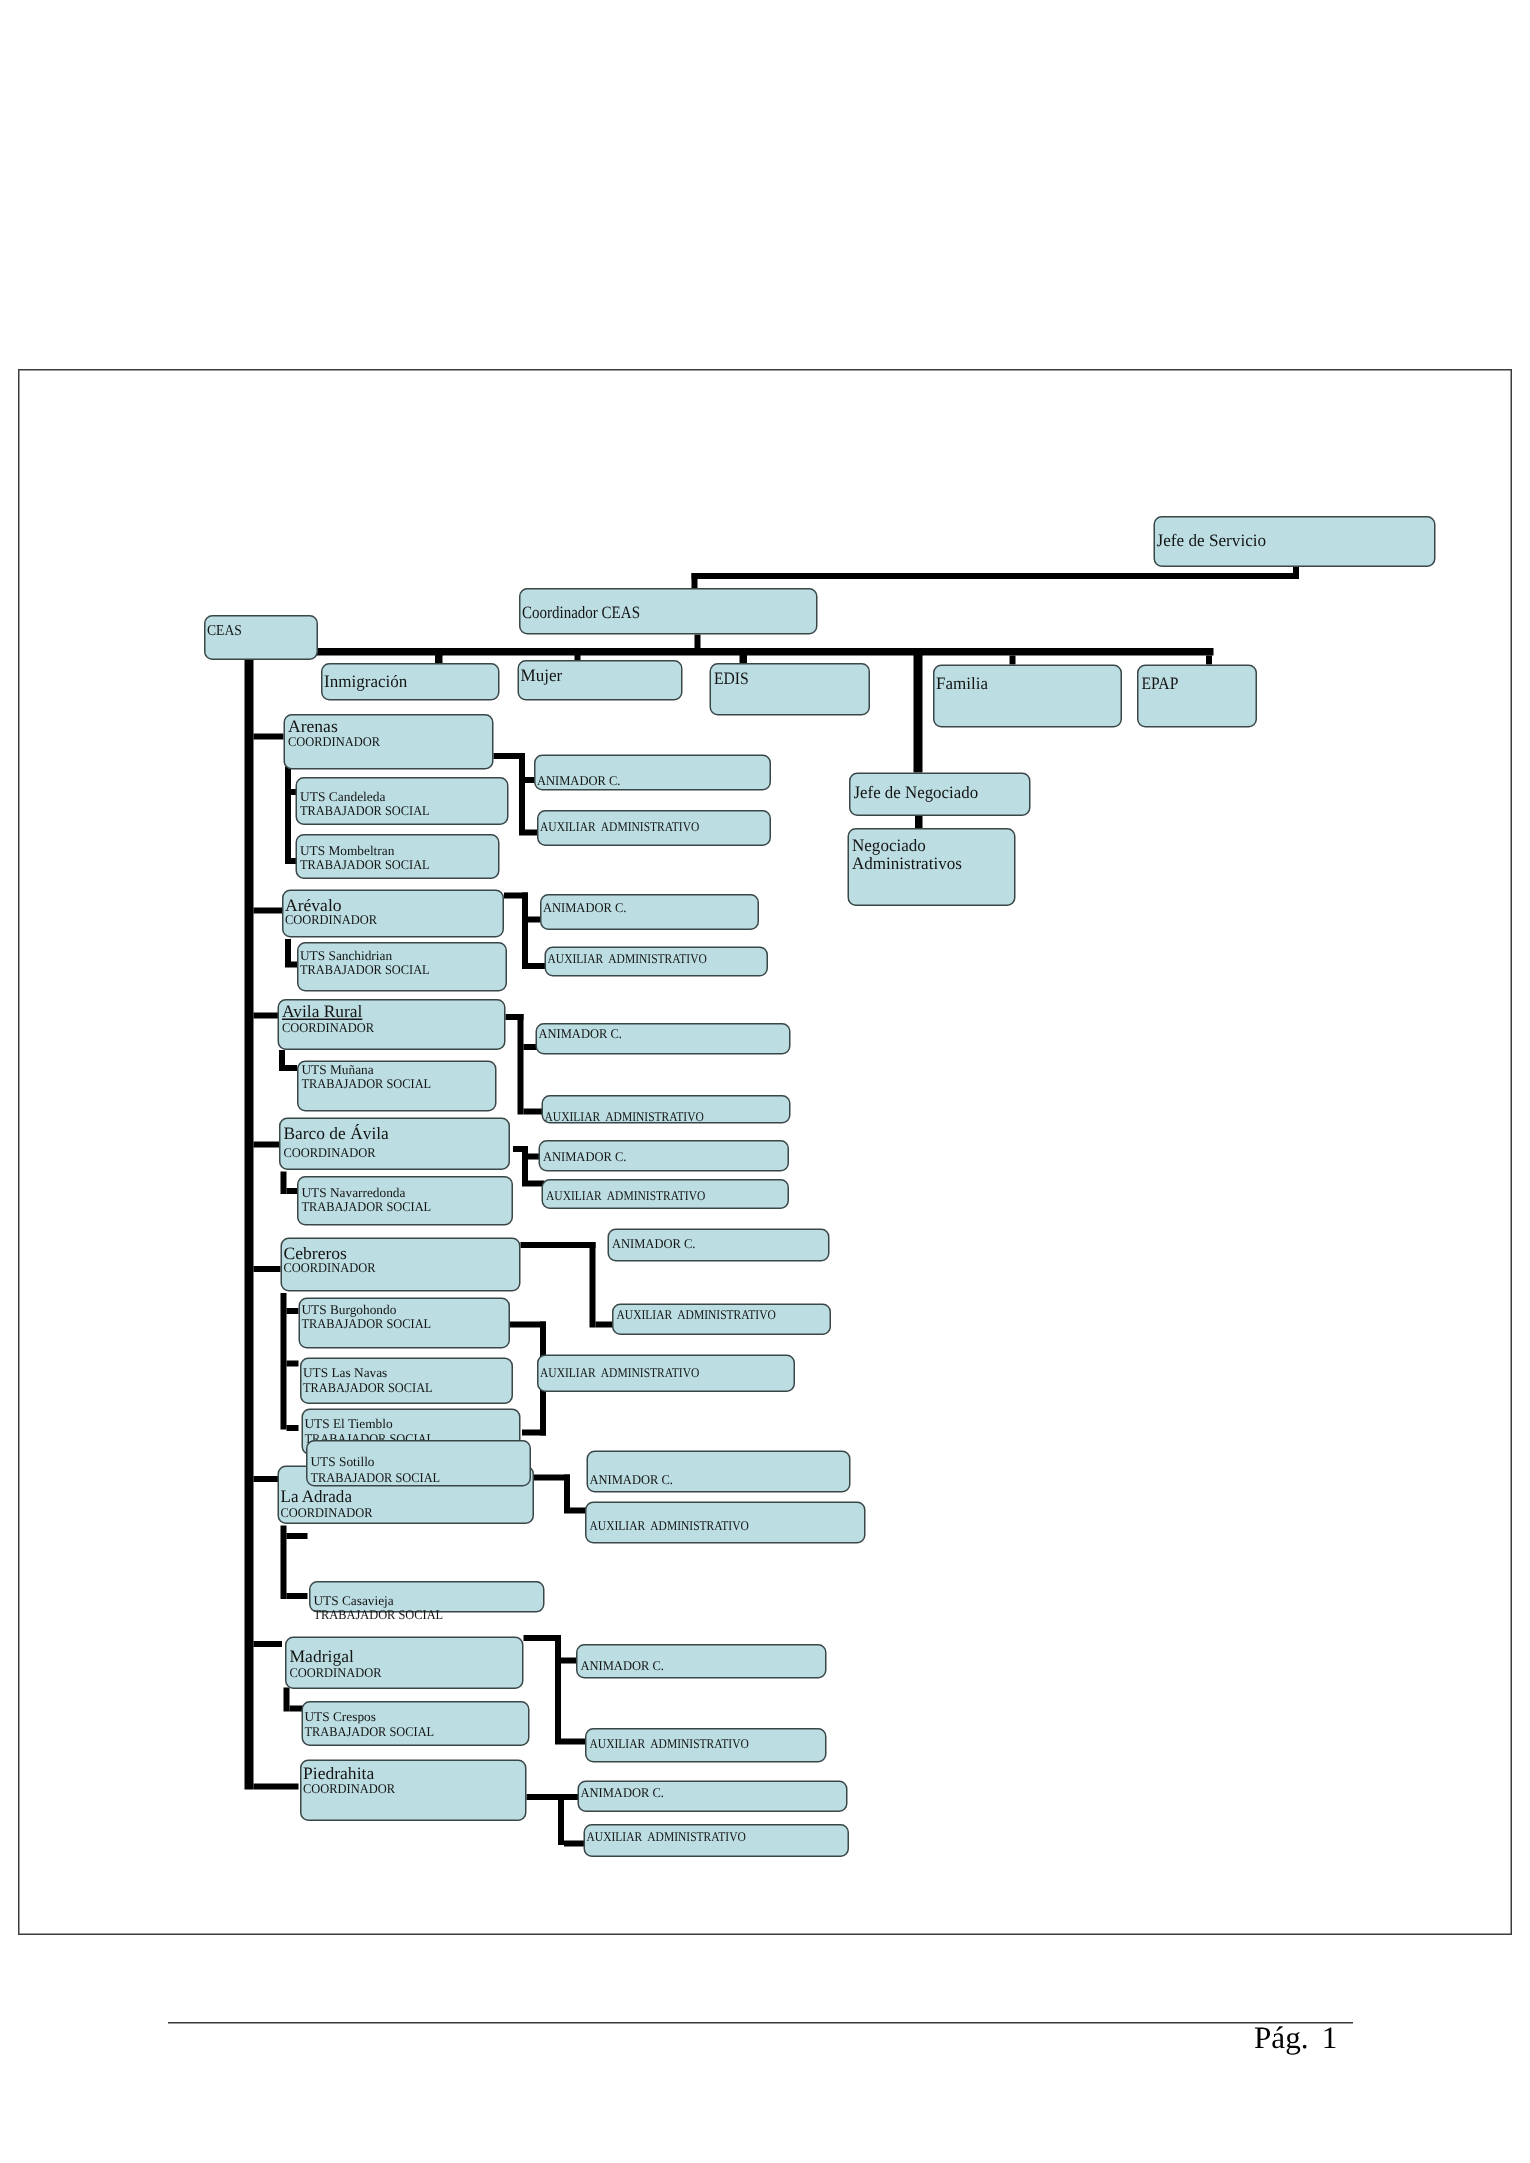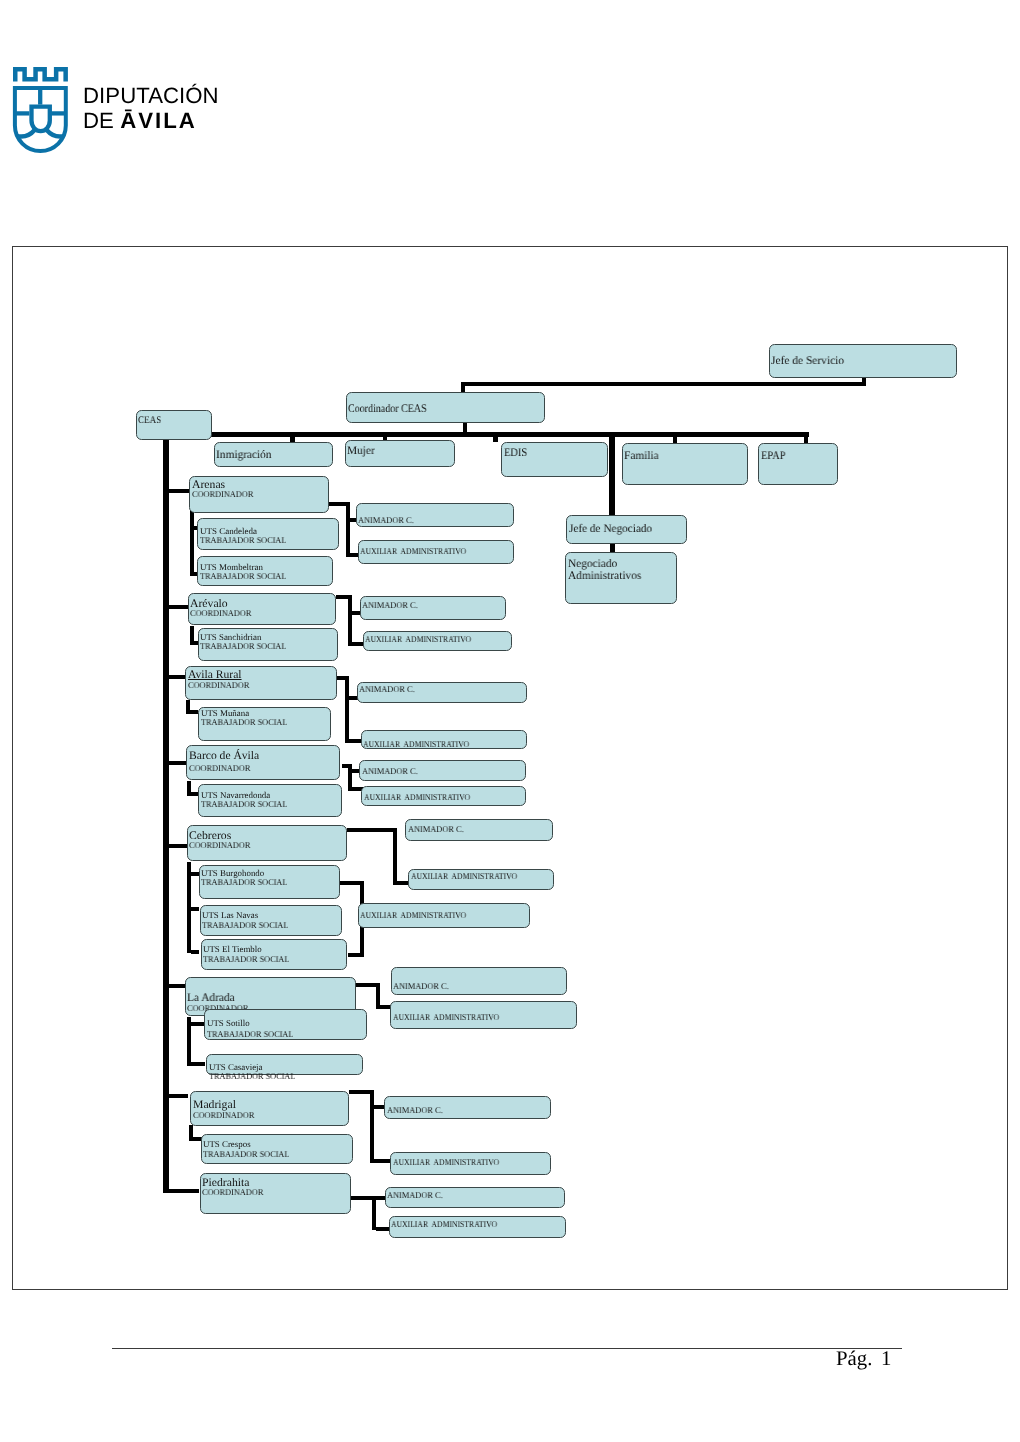--- a/index.html
+++ b/index.html
@@ -22,38 +22,20 @@
 .sm{font-size:8.9px;}
 .md{font-size:10.1px;}
 .cn{position:absolute;background:#000;}
 #footrule{position:absolute;left:112px;top:1347.5px;width:789.5px;height:1.2px;background:#3a3a3a;}
 #pagenum{position:absolute;will-change:transform;left:836px;top:1348.2px;text-align:left;font-size:20.8px;line-height:21px;color:#000;word-spacing:3.5px;white-space:pre;}
 </style>
 </head>
 <body>
 
 <div id="page">
-  <div id="logo">
-    <svg id="logo-mark" width="62" height="100" viewBox="0 0 62 100">
-      <g fill="none" stroke="#0b72a8" stroke-linecap="butt" stroke-linejoin="miter">
-        <path stroke-width="4.5" d="M 5.25 25.5 L 5.25 13.15 L 14.6 13.15 L 14.6 23.25 L 25.55 23.25 L 25.55 13.15 L 34.65 13.15 L 34.65 23.25 L 46.15 23.25 L 46.15 13.15 L 55.65 13.15 L 55.65 25.5"></path>
-        <path stroke-width="4.0" d="M 4.9 32.1 L 4.9 69.6 A 25.45 25.45 0 0 0 55.8 69.6 L 55.8 32.1 Z"></path>
-        <path stroke-width="4.3" d="M 30.2 32.1 L 30.2 48.6"></path>
-        <path stroke-width="4.3" d="M 4.9 57.4 L 19.4 57.4"></path>
-        <path stroke-width="4.3" d="M 41.3 57.4 L 55.8 57.4"></path>
-        <path stroke-width="4.3" d="M 21.5 50.6 L 21.5 64.6 A 9.15 10.6 0 0 0 39.8 64.6 L 39.8 50.6 Z"></path>
-        <path stroke-width="4.3" d="M 24.6 74.0 A 18.0 18.0 0 0 1 7.3 80.1"></path>
-        <path stroke-width="4.3" d="M 36.7 74.0 A 18.0 18.0 0 0 0 54.0 80.1"></path>
-      </g>
-    </svg>
-    <div id="logo-text">
-      <div class="logo-line" id="logo-line-1">DIPUTACIÓN</div>
-      <div class="logo-line" id="logo-line-2"><span>DE </span><span class="logo-bold">ĀVILA</span></div>
-    </div>
-  </div>
   <div id="frame"></div>
   <div id="chart-layer">
       <div class="cn" style="left: 861.6px; top: 375.5px; width: 4px; height: 10px;"></div>
       <div class="cn" style="left: 461.3px; top: 381.5px; width: 404.3px; height: 4px;"></div>
       <div class="cn" style="left: 461.3px; top: 381.5px; width: 4px; height: 11.5px;"></div>
       <div class="cn" style="left: 463px; top: 422.9px; width: 4px; height: 11px;"></div>
       <div class="cn" style="left: 168px; top: 432.2px; width: 640.6px; height: 4.4px;"></div>
       <div class="cn" style="left: 290.1px; top: 436.2px; width: 4.8px; height: 5.9px;"></div>
       <div class="cn" style="left: 383.3px; top: 436.2px; width: 3.7px; height: 4.2px;"></div>
       <div class="cn" style="left: 493.1px; top: 436.2px; width: 4.6px; height: 5.8px;"></div>
@@ -129,21 +111,21 @@
       </div>
       <div class="bx" style="left: 135.5px; top: 409.6px; width: 76.5px; height: 30.9px;">
         <div class="t md" style="top: 4.68px; left: 1.5px; transform: scaleX(0.9);">CEAS</div>
       </div>
       <div class="bx" style="left: 213.5px; top: 441.9px; width: 119.1px; height: 25.5px;">
         <div class="t lg" style="top: 5.2px; left: 1.5px; transform: scaleX(0.98);">Inmigración</div>
       </div>
       <div class="bx" style="left: 344.5px; top: 440.2px; width: 110.2px; height: 27.2px;">
         <div class="t lg" style="top: 2.5px; left: 1.5px; transform: scaleX(0.98);">Mujer</div>
       </div>
-      <div class="bx" style="left: 473.2px; top: 441.8px; width: 107px; height: 35.6px; margin-left: 28px;">
+      <div class="bx" style="left: 473.2px; top: 441.8px; width: 107px; height: 35.6px;">
         <div class="t lg" style="top: 2.8px; left: 1.5px; transform: scaleX(0.9);">EDIS</div>
       </div>
       <div class="bx" style="left: 621.7px; top: 442.7px; width: 126.1px; height: 42.1px;">
         <div class="t lg" style="top: 5.1px; left: 1.5px; transform: scaleX(0.98);">Familia</div>
       </div>
       <div class="bx" style="left: 758.1px; top: 442.7px; width: 80.2px; height: 42.1px;">
         <div class="t lg" style="top: 5.1px; left: 1.5px; transform: scaleX(0.9);">EPAP</div>
       </div>
       <div class="bx" style="left: 566.2px; top: 514.6px; width: 121.3px; height: 29.8px;">
         <div class="t lg" style="top: 6.1px; left: 1.5px; transform: scaleX(0.97);">Jefe de Negociado</div>
@@ -234,21 +216,21 @@
       <div class="bx" style="left: 408.2px; top: 868.9px; width: 145.6px; height: 21.6px;">
         <div class="t sm" style="top: 0.9px; left: 1.5px; transform: scaleX(0.865);">AUXILIAR  ADMINISTRATIVO</div>
       </div>
       <div class="bx" style="left: 357.5px; top: 903px; width: 172.6px; height: 25.2px;">
         <div class="t sm" style="top: 5.7px; left: 1.5px; transform: scaleX(0.865);">AUXILIAR  ADMINISTRATIVO</div>
       </div>
       <div class="bx" style="left: 184.7px; top: 977.2px; width: 171.3px; height: 38.4px;">
         <div class="t lg" style="top: 12.5px; left: 1.5px; transform: scaleX(0.98);">La Adrada</div>
         <div class="t sm" style="top: 24.6px; left: 1.5px; transform: scaleX(0.935);">COORDINADOR</div>
       </div>
-      <div class="bx" style="left: 204.2px; top: 1009px; width: 163px; height: 30.7px; padding-left: 48px;">
+      <div class="bx" style="left: 204.2px; top: 960px; width: 150px; height: 30.7px; padding-left: 48px;">
         <div class="t sm" style="top: 8.3px; left: 1.5px; transform: scaleX(1);">UTS Sotillo</div>
         <div class="t sm" style="top: 18.9px; left: 1.5px; transform: scaleX(0.93);">TRABAJADOR SOCIAL</div>
       </div>
       <div class="bx" style="left: 206.1px; top: 1053.6px; width: 157.4px; height: 21px;">
         <div class="t sm" style="top: 7.1px; left: 1.5px; transform: scaleX(1);">UTS Casavieja</div>
         <div class="t sm" style="top: 16.7px; left: 1.5px; transform: scaleX(0.93);">TRABAJADOR SOCIAL</div>
       </div>
       <div class="bx" style="left: 390.8px; top: 967.1px; width: 175.8px; height: 27.8px;">
         <div class="t sm" style="top: 12.8px; left: 1.5px; transform: scaleX(0.94);">ANIMADOR C.</div>
       </div>

